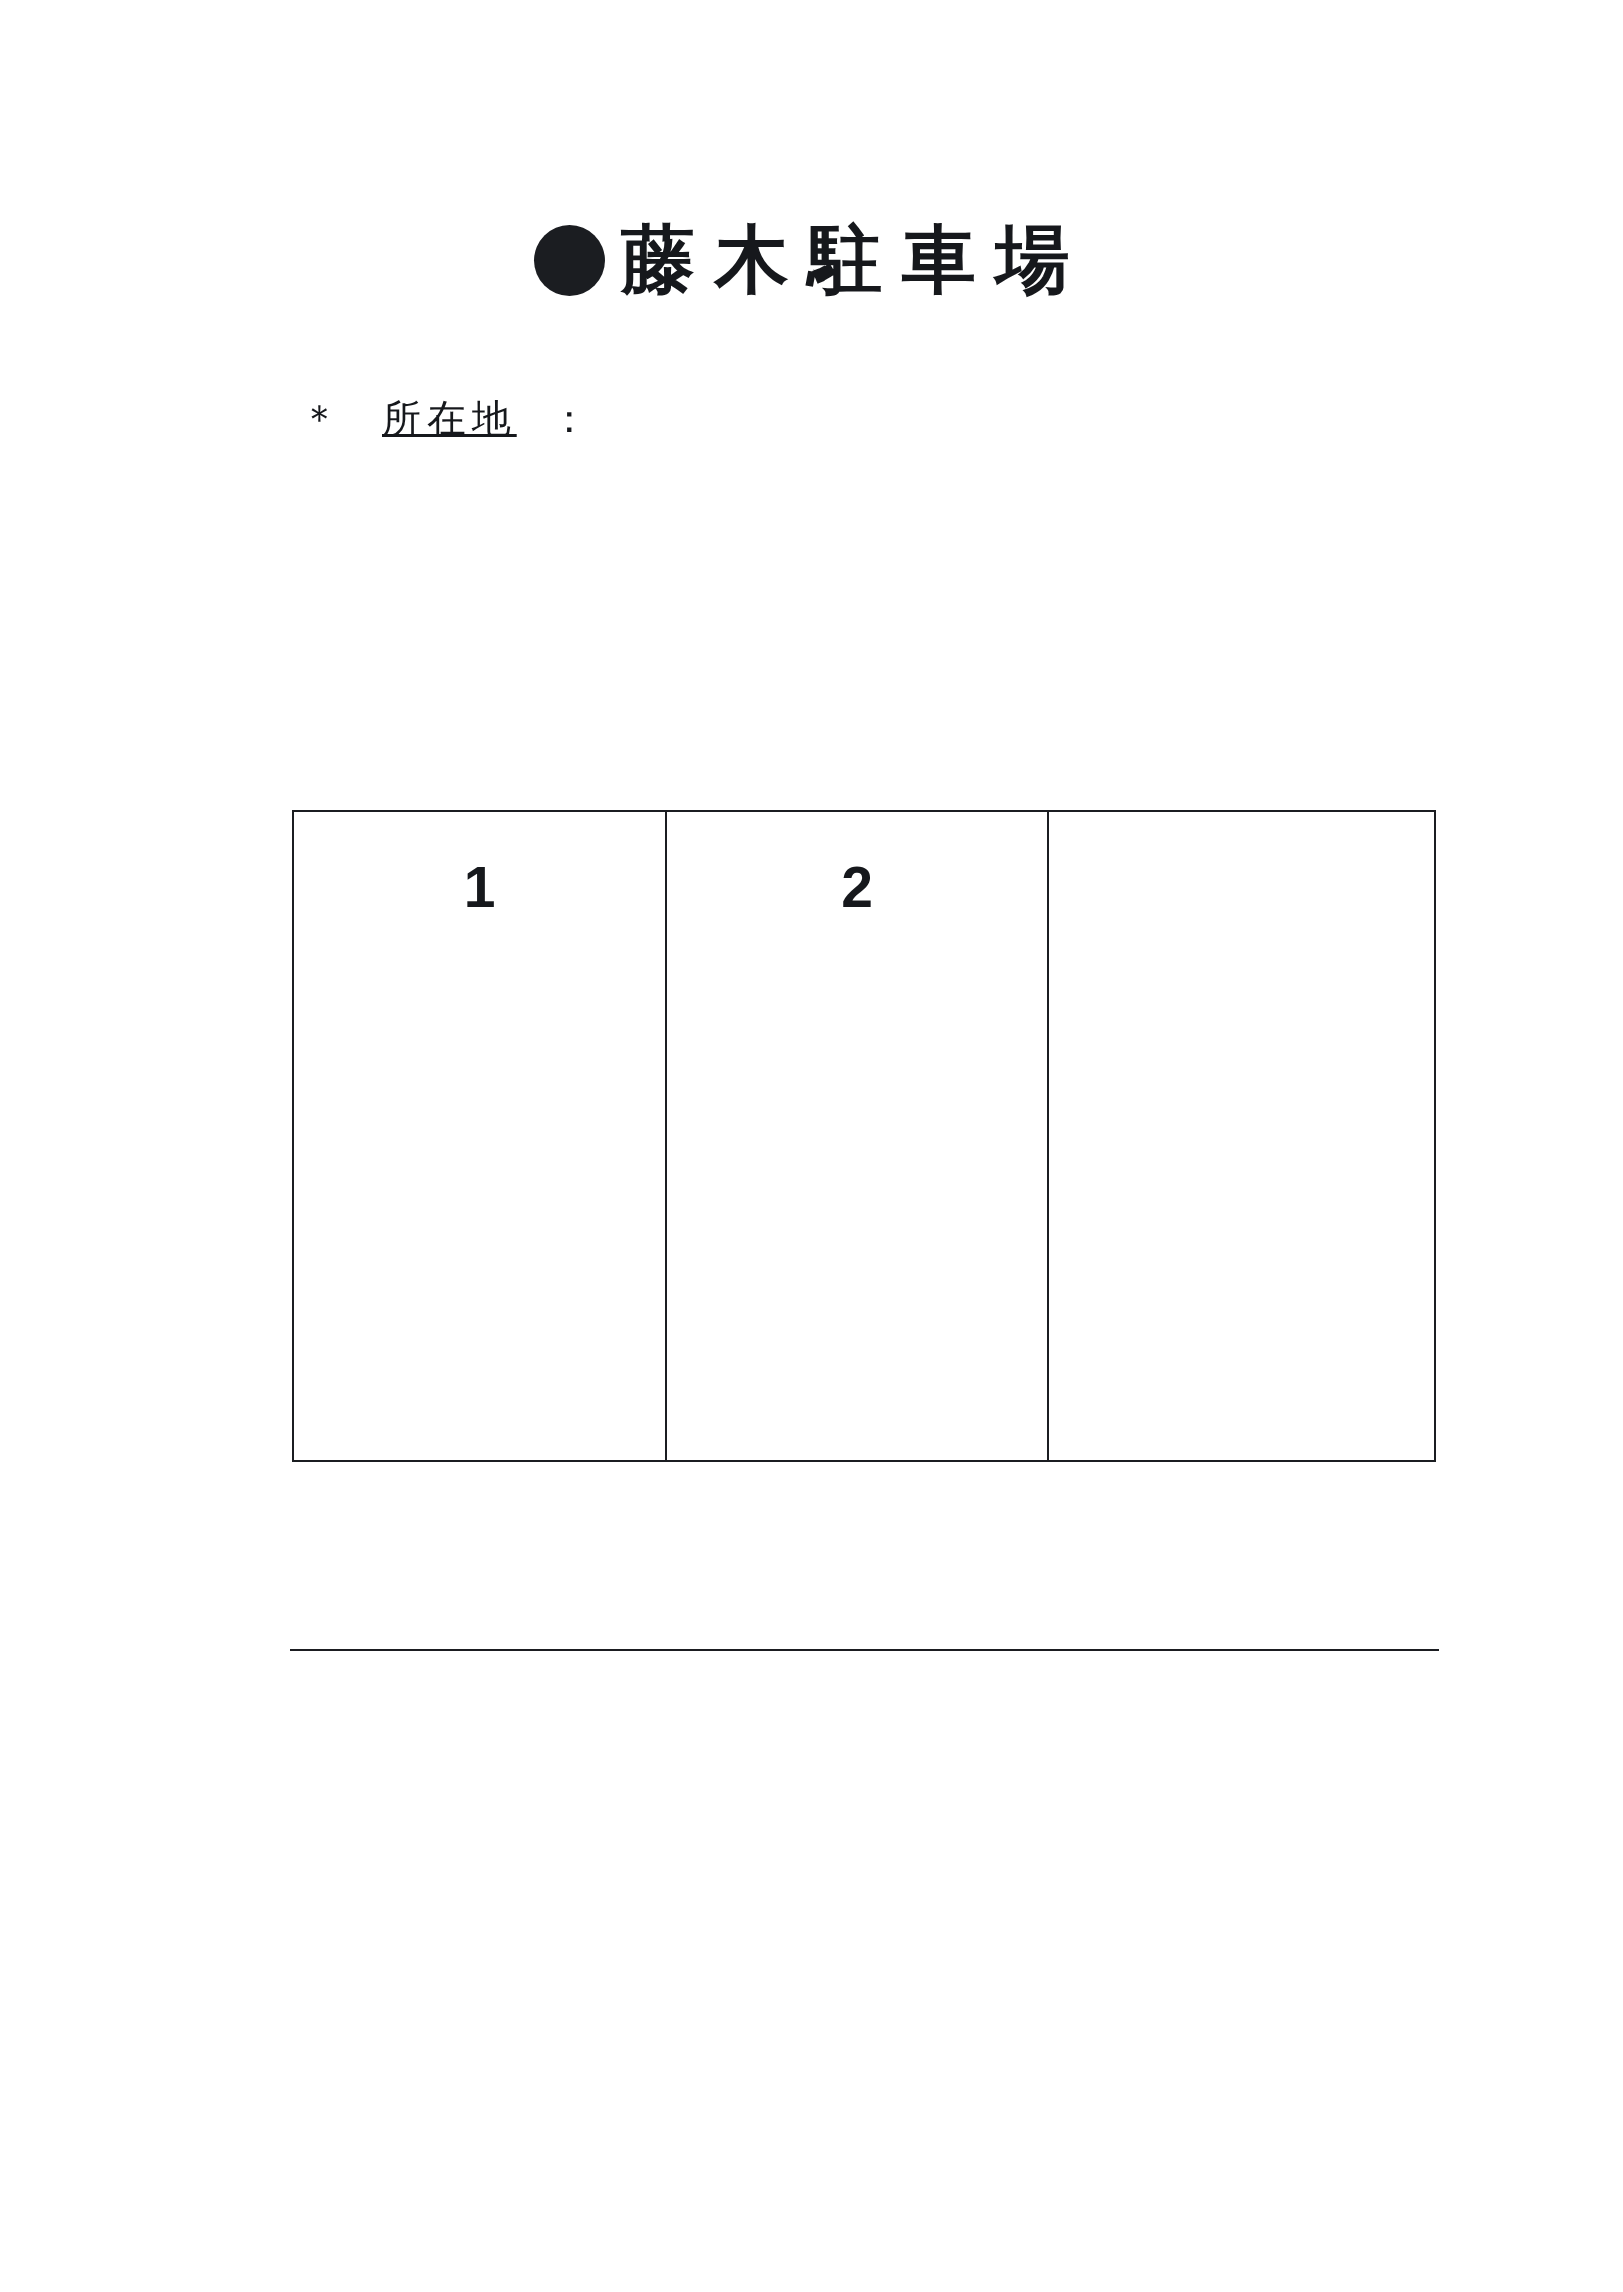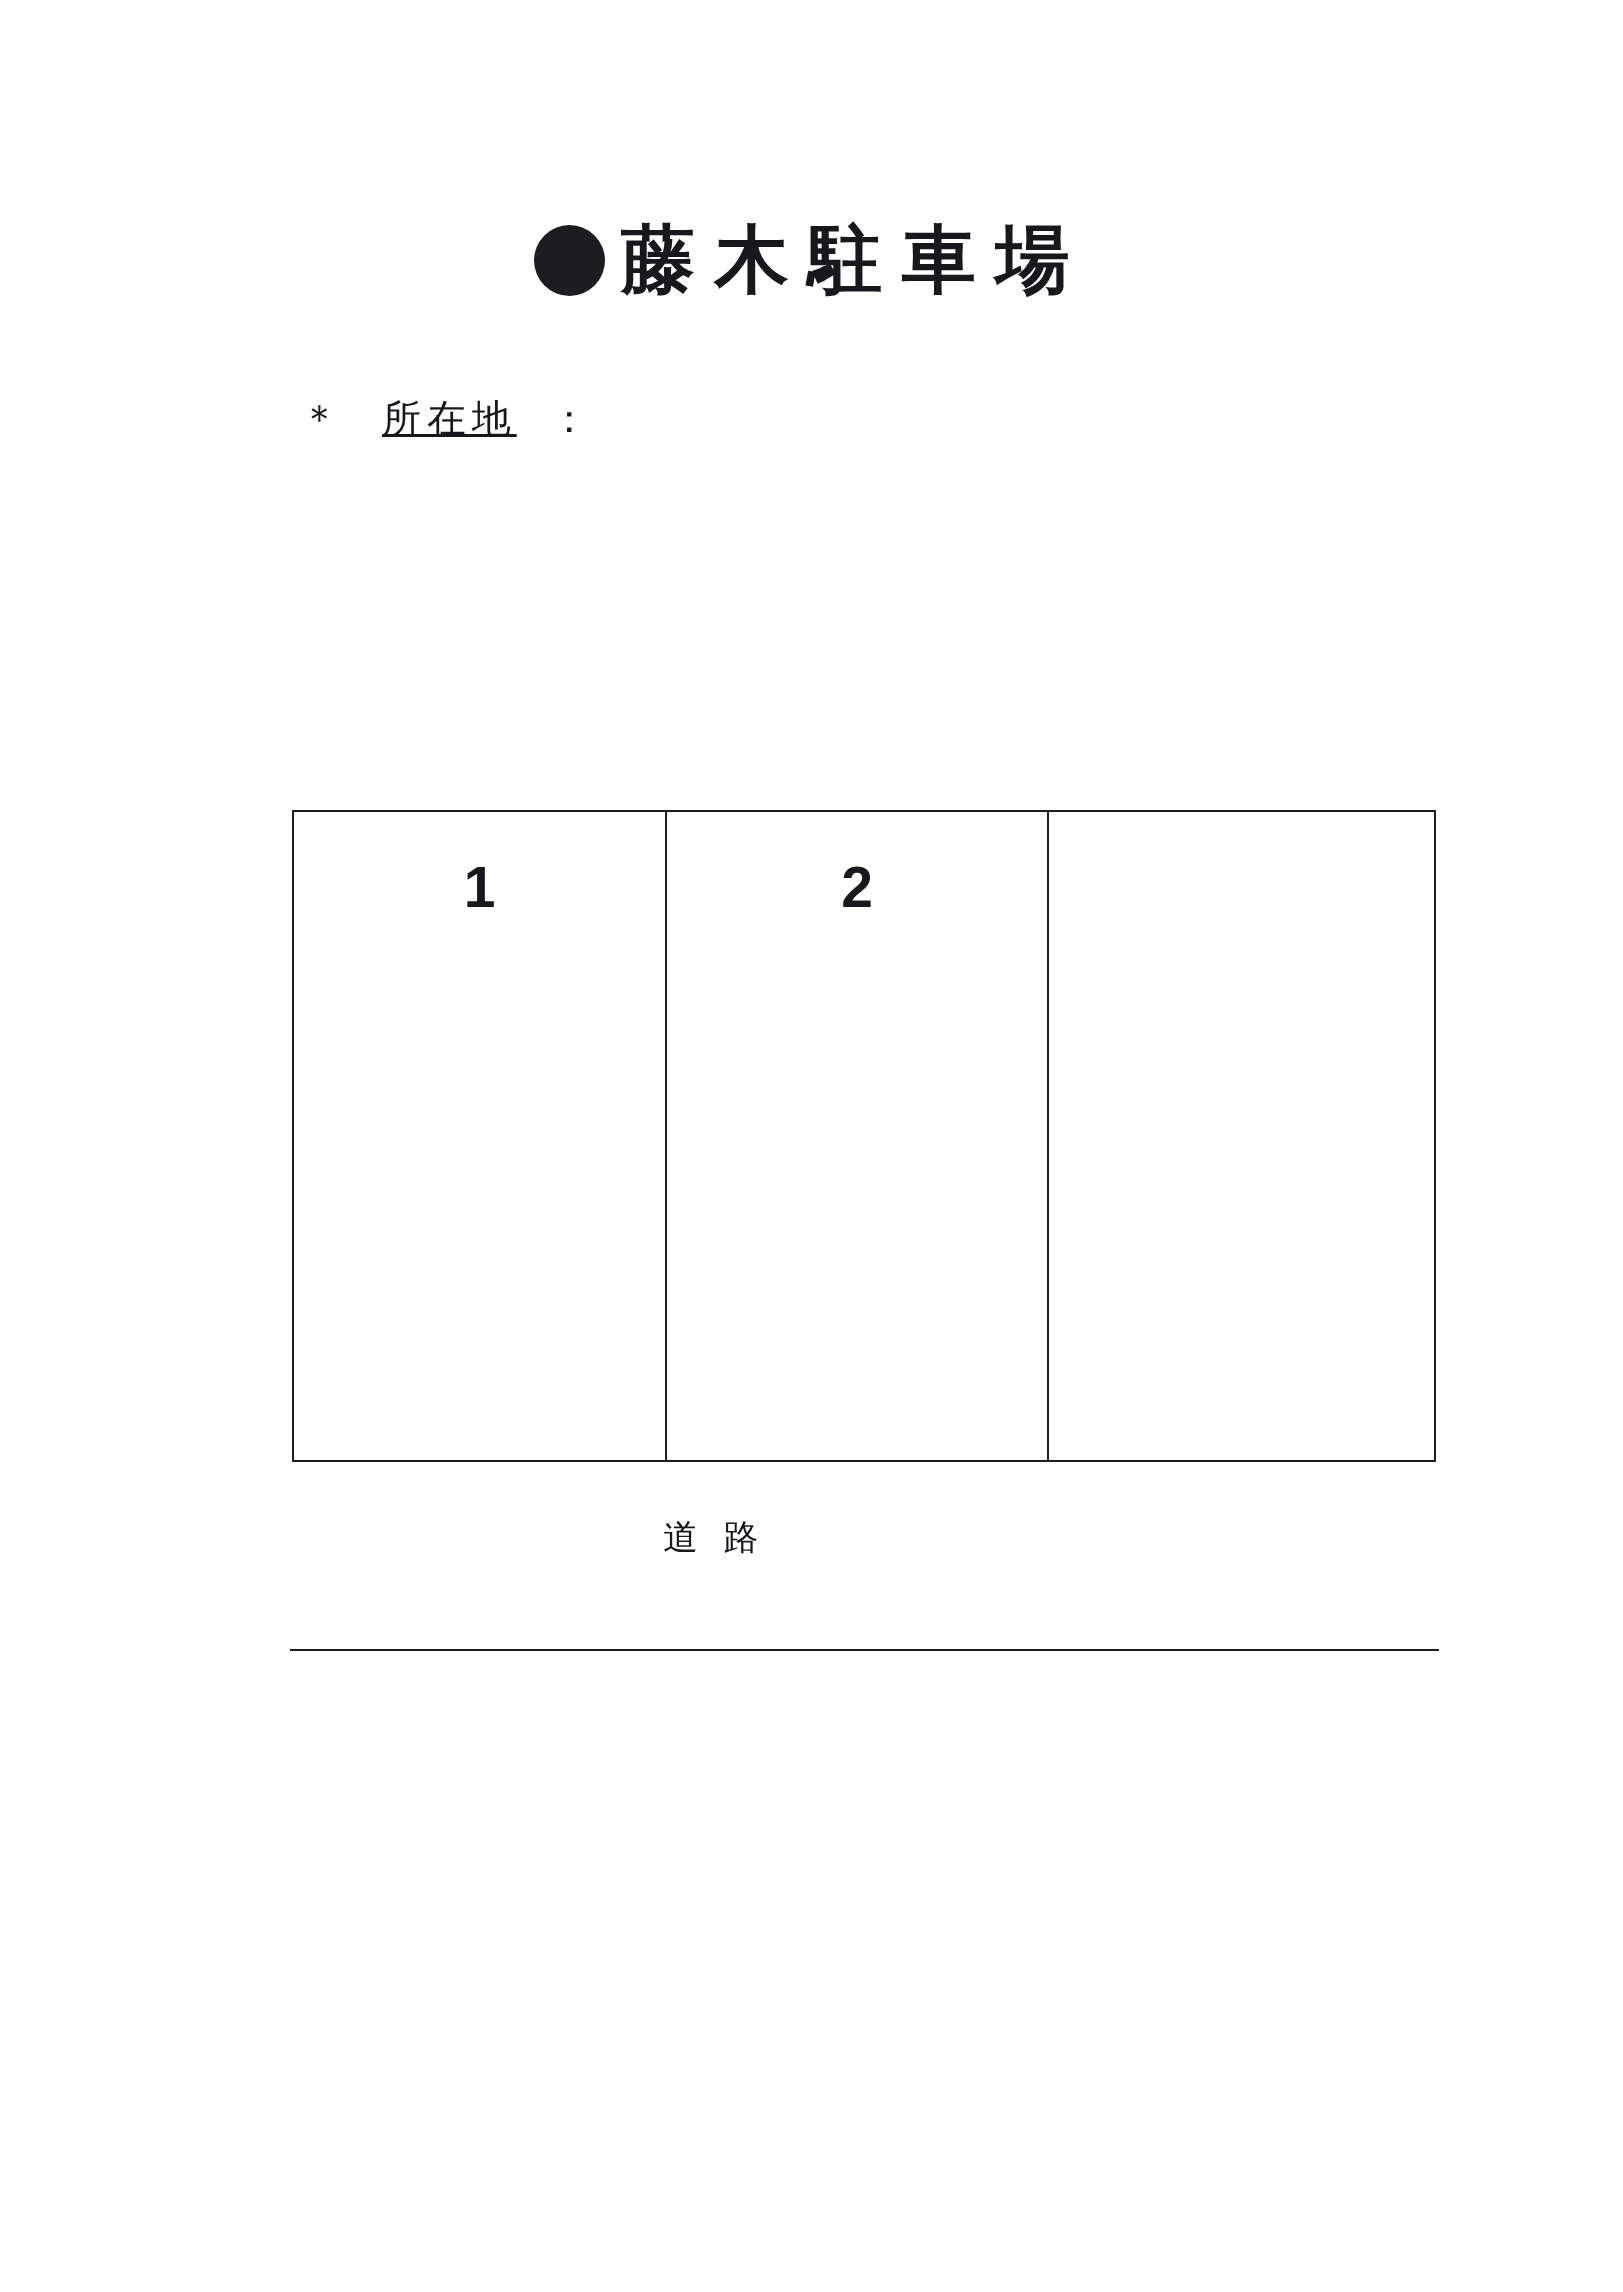--- a/index.html
+++ b/index.html
@@ -155,17 +155,16 @@
       <span class="stall-number">1</span>
     </div>
     <div class="stall stall-2 divider">
       <span class="stall-number">2</span>
     </div>
     <div class="stall stall-3">
       <span class="stall-number"></span>
     </div>
   </div>
 
-  <div class="road-label">道路</div>
   <div class="road-line"></div>
 
 </div>
 
 
 </body></html>

